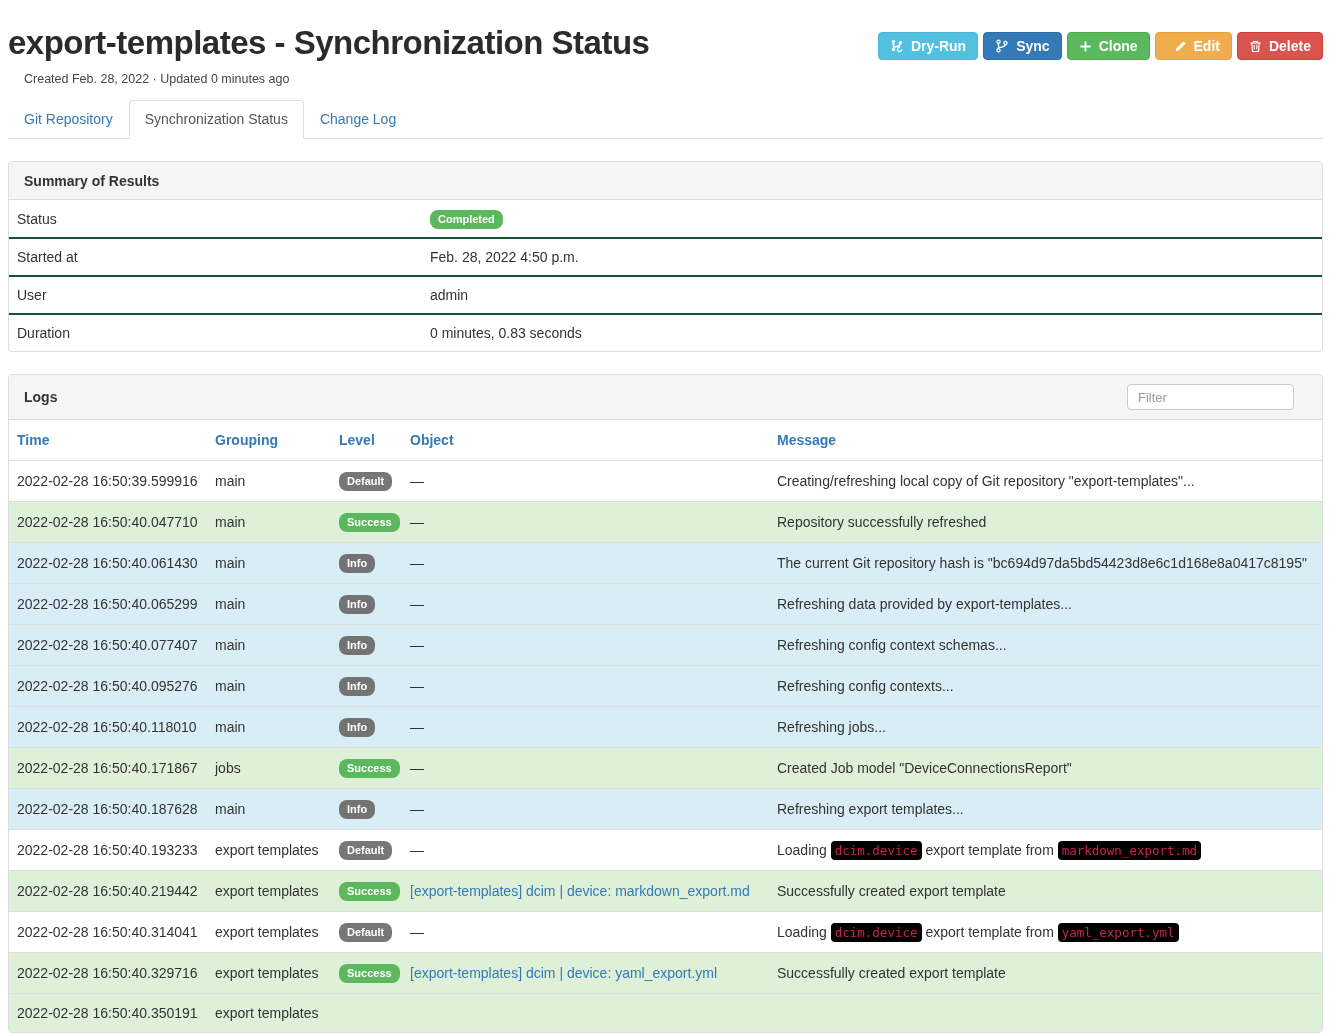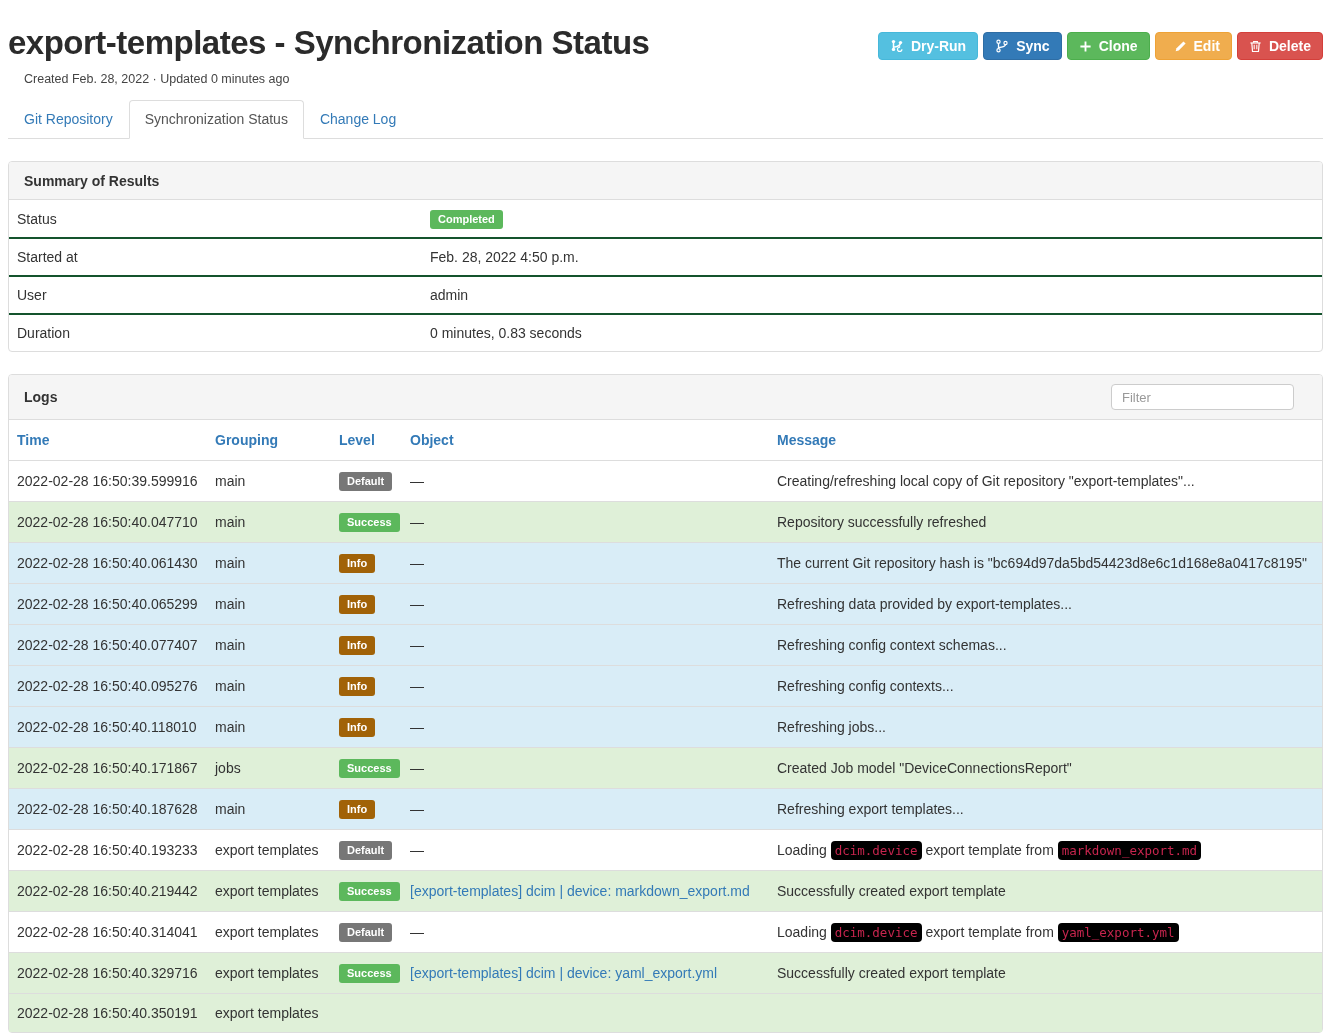--- a/index.html
+++ b/index.html
@@ -42,29 +42,29 @@
     display:flex; align-items:center; justify-content:space-between; min-height:38px;
   }
   table { border-collapse:collapse; width:100%; }
 
   
   .summary-table td { padding:8px; border-top:2px solid #14532d; line-height:20px; vertical-align:middle; }
   .summary-table tr:first-child td { border-top:none; }
   .summary-table td.label-cell { width:413px; }
   .badge {
     display:inline-block; color:#fff; font-weight:bold; font-size:11px;
-    padding:3px 8px; border-radius:3px; line-height:13px;
+    padding:3px 8px; border-radius:8px; line-height:13px;
   }
   .badge-success { background:#5cb85c; }
-  .badge-info { background:#a16207; }
+  .badge-info { background:#737373; }
   .badge-default { background:#777; }
 
   
   .filter-input {
-    width:183px; height:26px; padding:3px 10px; font-size:13px; font-weight:normal;
+    width:167px; height:26px; padding:3px 10px; font-size:13px; font-weight:normal;
     border:1px solid #ccc; border-radius:4px; color:#555; outline:none; margin-right:13px;
   }
   .filter-input::placeholder { color:#999; }
   .logs-table { table-layout:fixed; }
   .logs-table th {
     text-align:left; padding:10px 8px; border-bottom:1px solid #ddd;
     font-size:14px; line-height:20px;
   }
   .logs-table th a { color:#337ab7; font-weight:bold; text-decoration:none; cursor:pointer; }
   .logs-table td {

